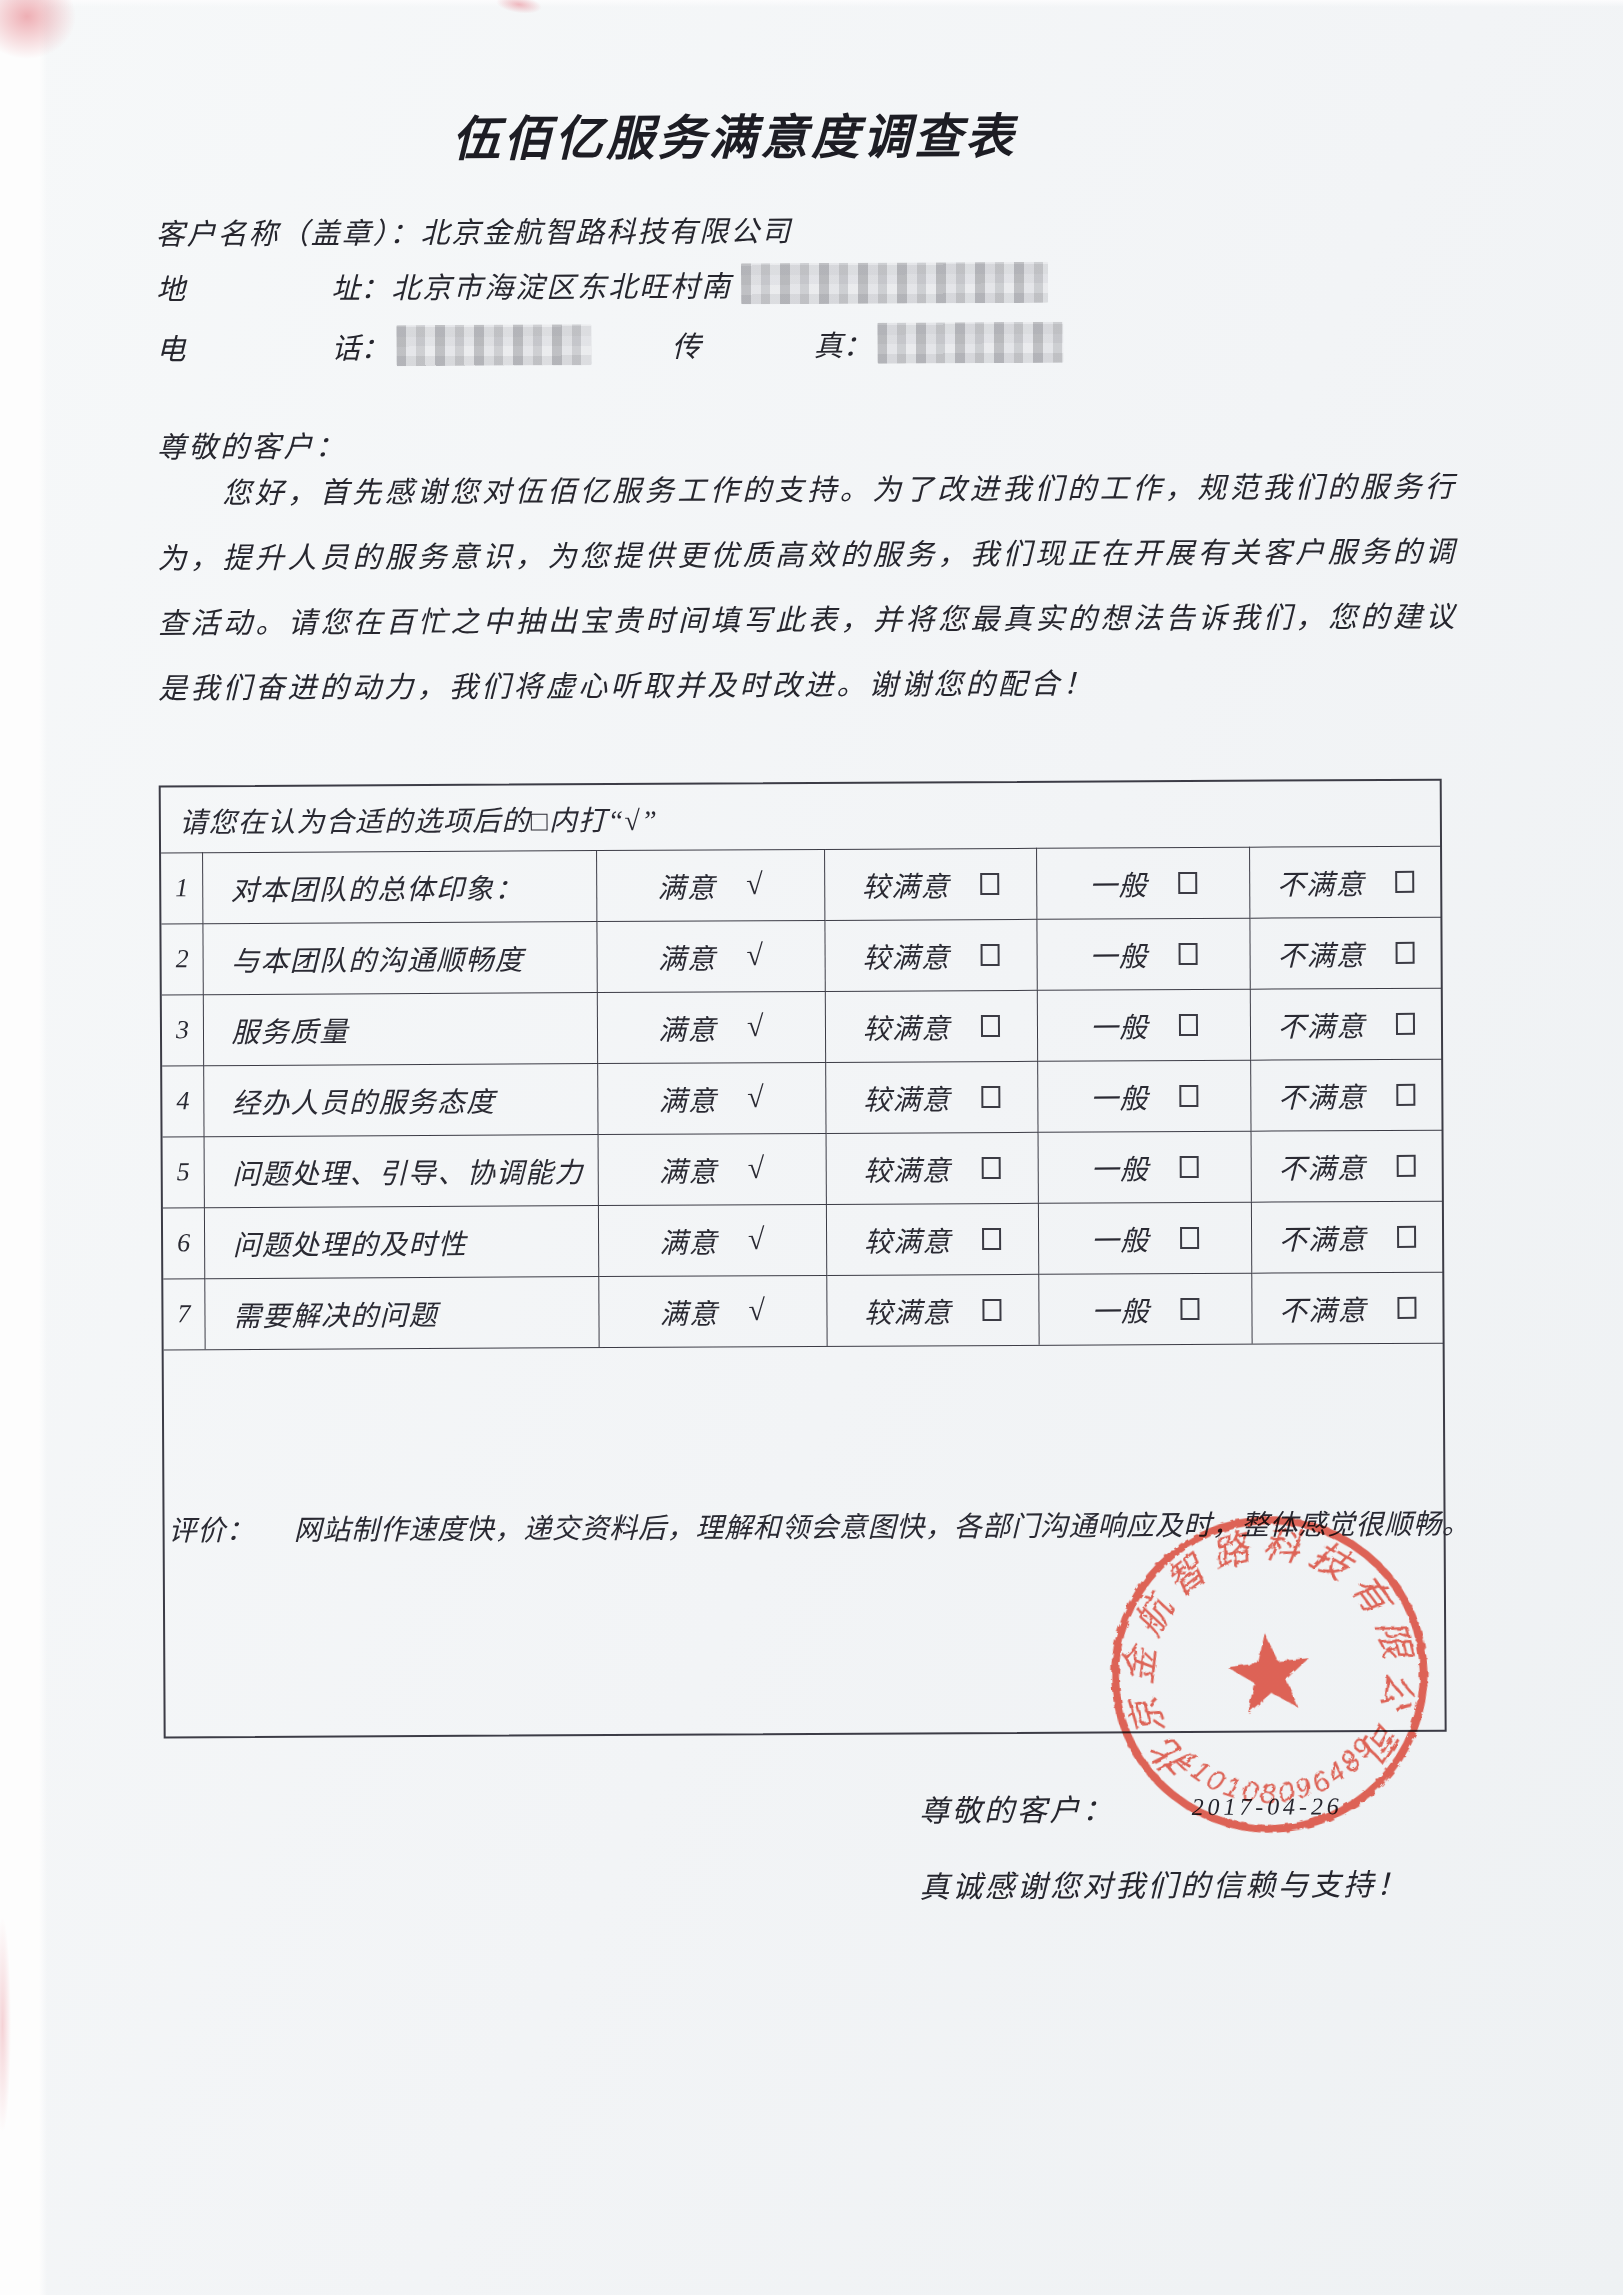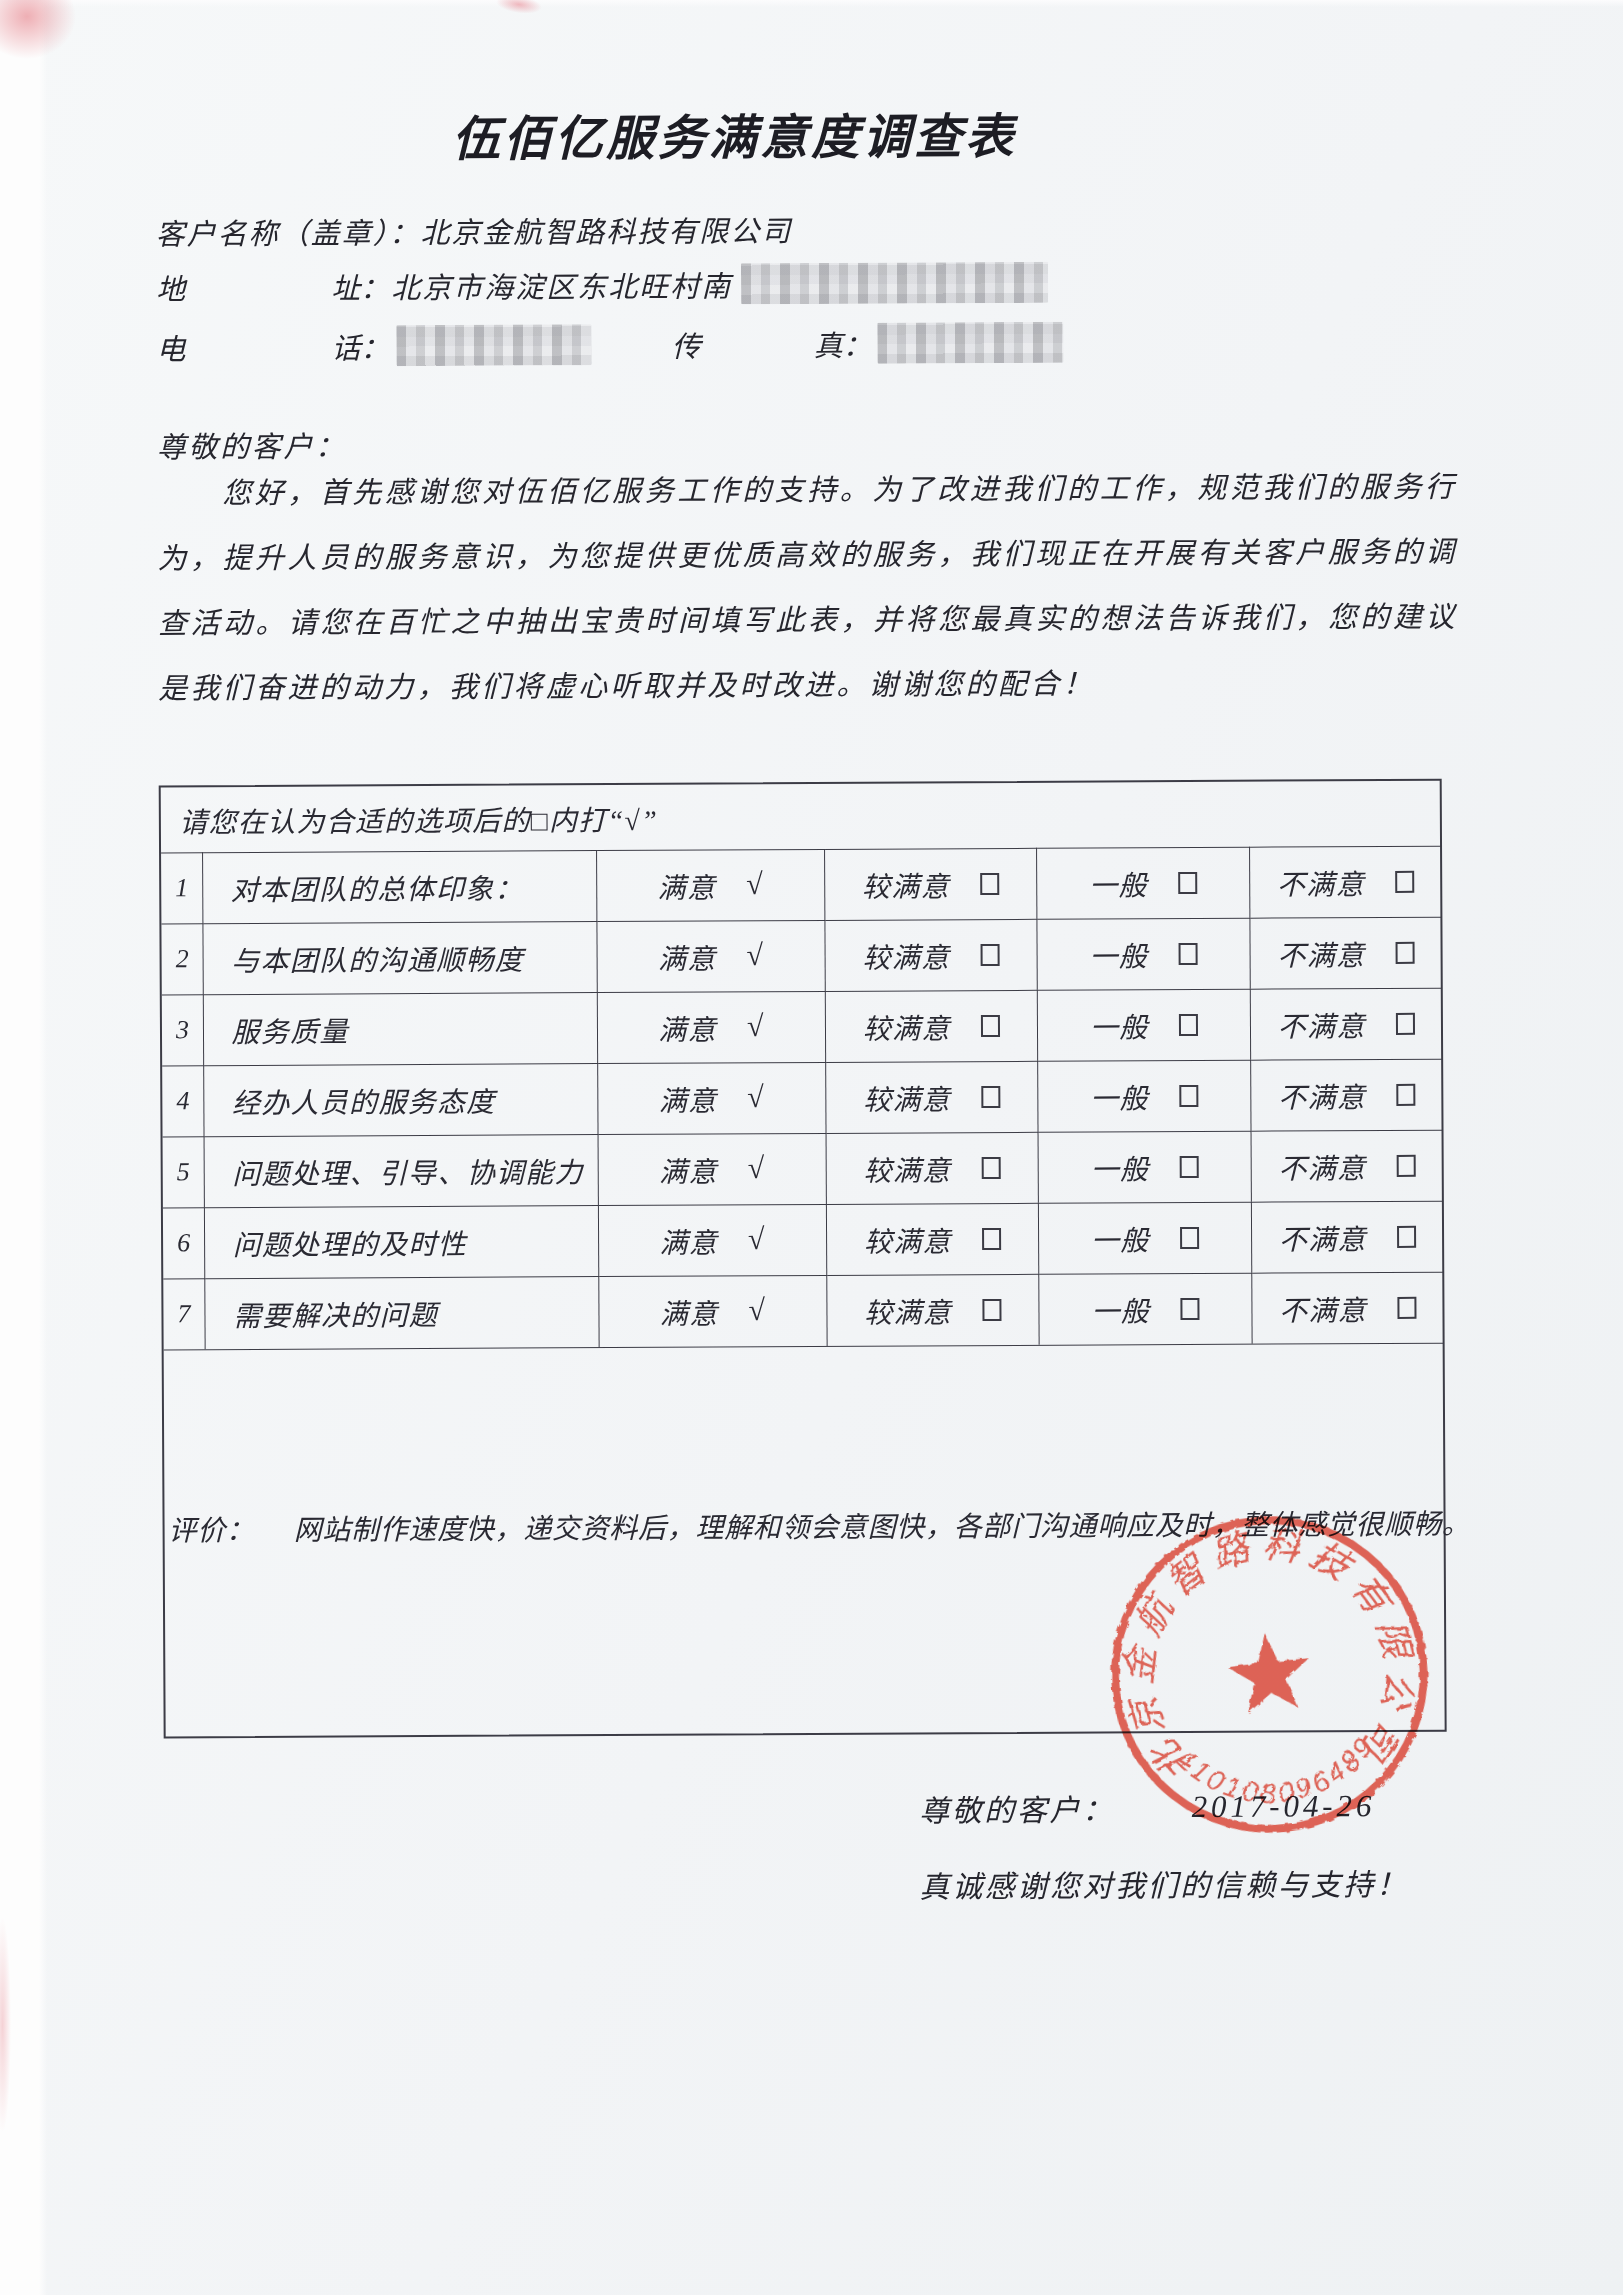--- a/index.html
+++ b/index.html
@@ -44,21 +44,21 @@
   .c-q{padding-left:27.5px;letter-spacing:1.3px;}
   .c-opt{justify-content:center;gap:30px;letter-spacing:1.3px;}
   .row-h{height:71px;}
   .box{display:inline-block;width:19.6px;height:22px;border:2px solid #3b3b44;box-sizing:border-box;}
   .check{font-size:30px;transform:translateY(-1.3px);}
   .c-eval{grid-column:1/-1;height:387px;align-items:flex-start;padding:158px 11.8px 0 3.9px;
     font-size:28px;letter-spacing:0.7px;white-space:nowrap;}
   .eval-label{margin-right:39px;text-align:right;}
 
   .date-line{left:915px;top:1787px;display:flex;align-items:center;font-size:30px;letter-spacing:2.6px;}
-  .date-val{margin-left:77px;letter-spacing:3.9px;font-size:31px;}
+  .date-val{margin-left:77px;letter-spacing:3.9px;font-size:24px;}
   .thanks{left:915px;top:1863px;font-size:30px;letter-spacing:2.6px;}
 
   
   .stamp{left:1098px;top:1509px;width:336px;height:336px;mix-blend-mode:multiply;opacity:.93;
     transform:rotate(-6deg);}
 </style>
 </head>
 <body>
 
 <div id="canvas">

